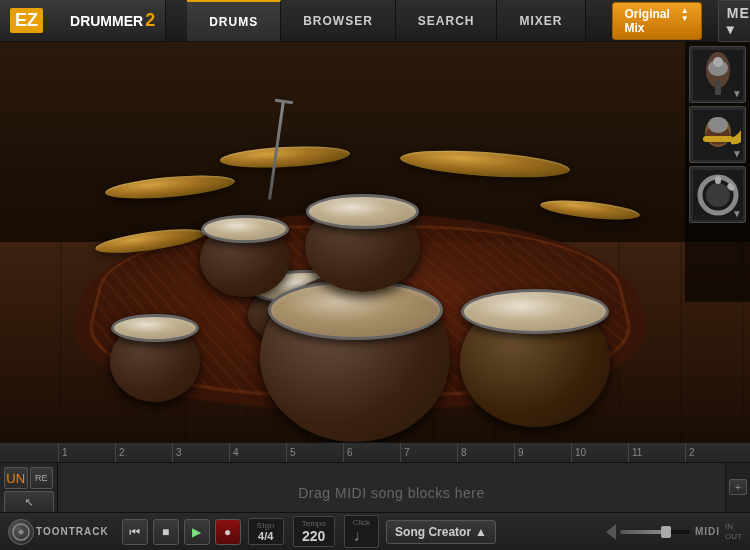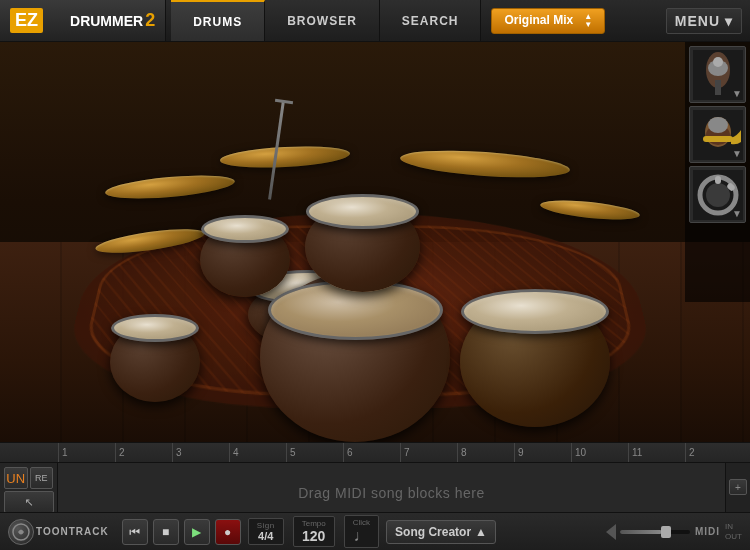--- a/index.html
+++ b/index.html
@@ -11,20 +11,21 @@
       background: #1a1a1a;
     }
 
     
     .top-nav {
       display: flex;
       align-items: center;
       height: 42px;
       background: linear-gradient(to bottom, #2a2a2a, #1a1a1a);
       border-bottom: 1px solid #111;
+      gap: 16px;
     }
     .logo-area {
       display: flex;
       align-items: center;
       padding: 0 10px;
       height: 100%;
       background: linear-gradient(to bottom, #3a3a3a, #222);
       border-right: 1px solid #111;
     }
     .logo-ez {
@@ -521,20 +522,23 @@
   </div>
   <div class="nav-tabs">
     <div class="nav-tab active">
       <span>DRUMS</span>
     </div>
     <div class="nav-tab">
       <span>BROWSER</span>
     </div>
     <div class="nav-tab">
       <span>SEARCH</span>
+    </div>
+    <div class="nav-tab">
+      <span>MIXER</span>
     </div>
   </div>
   <div class="mix-selector">
     <span>Original Mix</span>
     <div class="mix-arrows">
       <span>▲</span>
       <span>▼</span>
     </div>
   </div>
   <div class="menu-btn">
@@ -687,21 +691,21 @@
     <span>●</span>
   </div>
 
   <div class="time-sig">
     <span class="time-sig-label">Sign</span>
     <span class="time-sig-value">4/4</span>
   </div>
 
   <div class="tempo-box">
     <span class="tempo-label">Tempo</span>
-    <span class="tempo-value">120</span>
+    <span class="tempo-value">220</span>
   </div>
 
   <div class="click-box">
     <span class="click-label">Click</span>
     <span class="click-icon">♩</span>
   </div>
 
   <div class="song-creator-btn">
     <span>Song Creator</span>
     <span>▲</span>

